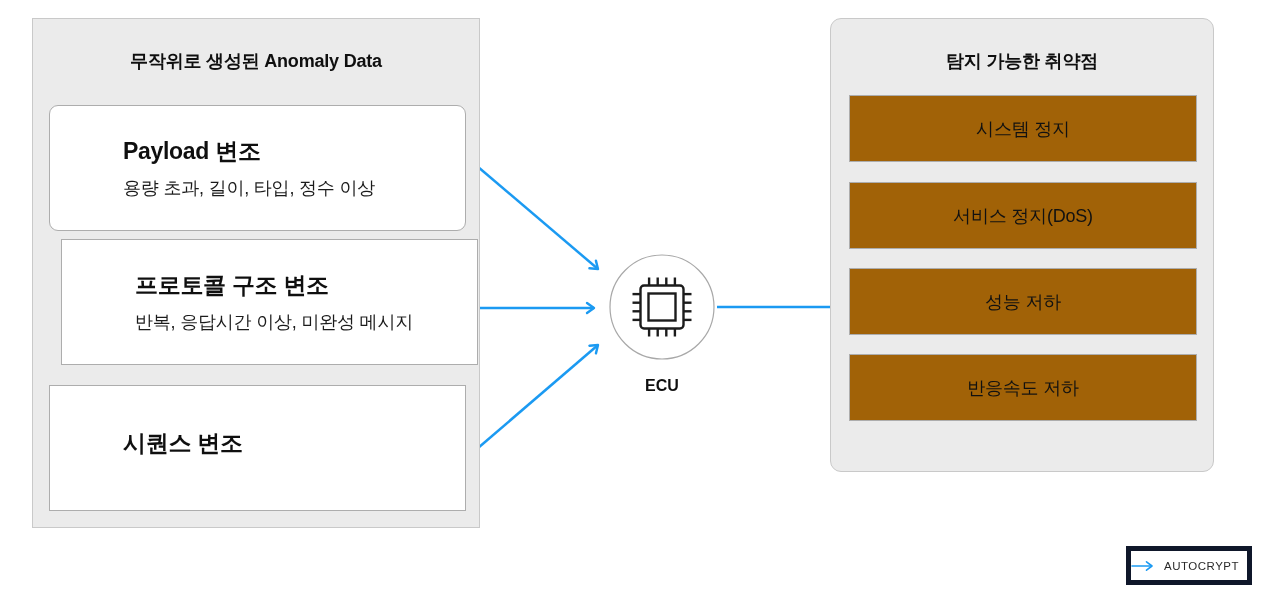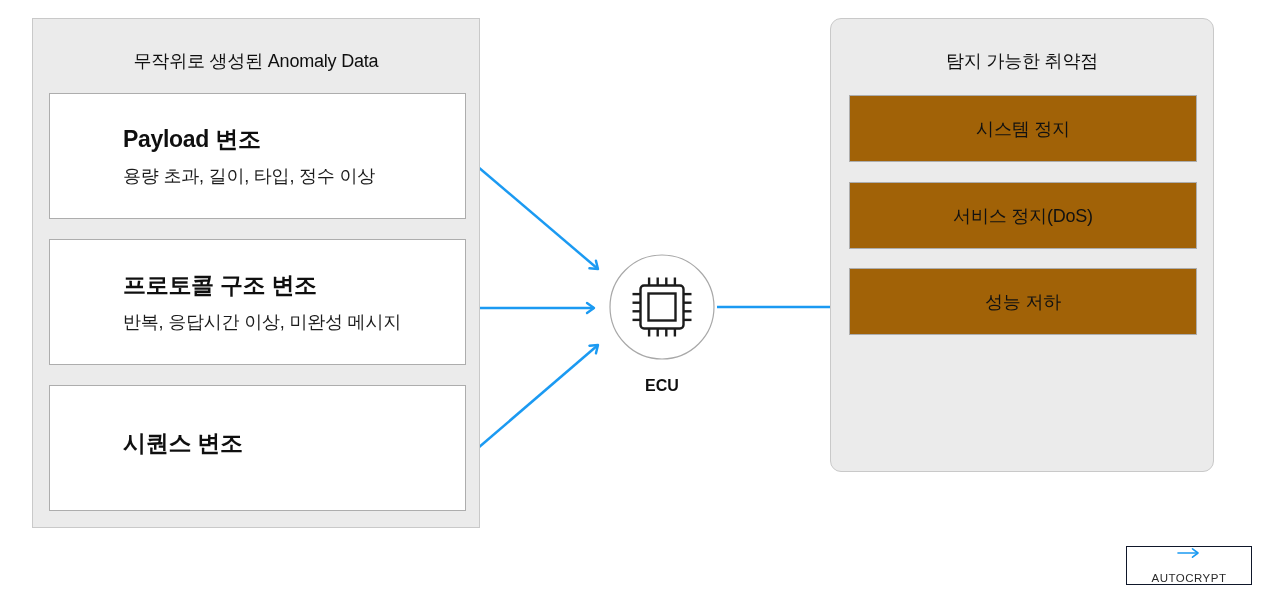--- a/index.html
+++ b/index.html
@@ -21,40 +21,40 @@
     border: 1px solid #c9c9c9;
   }
   .panel-left  { left: 32px;  top: 18px; width: 448px; height: 510px; }
   .panel-right { left: 830px; top: 18px; width: 384px; height: 454px; border-radius: 11px; }
 
   .panel-title {
     position: absolute;
     top: 30px; left: 0; right: 0;
     text-align: center;
     font-size: 18px;
-    font-weight: 400;
+    font-weight: 700;
     color: #0f0f0f;
     letter-spacing: -0.2px;
   }
 
   
   .abox {
     position: absolute;
     left: 16px;
     width: 417px;
     height: 126px;
     background: #ffffff;
     border: 1px solid #adadad;
     display: flex;
     flex-direction: column;
     justify-content: center;
     padding-left: 73px;
   }
-  .abox-1 { top: 74px; }
-  .abox-2 { top: 220px; }
+  .abox-1 { top: 86px; border-radius: 9px; }
+  .abox-2 { top: 220px; margin-left: 12px; }
   .abox-3 { top: 366px; }
   .abox-title {
     font-size: 23px;
     font-weight: 700;
     color: #0f0f0f;
     letter-spacing: -0.3px;
     margin-bottom: 9px;
   }
   .abox-sub {
     font-size: 18px;
@@ -110,26 +110,25 @@
   }
 
   
   .logo {
     position: absolute;
     left: 1126px;
     top: 546px;
     width: 126px;
     height: 39px;
     background: #ffffff;
-    border: 1px solid #0f172a;
+    border: 5px solid #0f172a;
     display: flex;
     align-items: center;
-    justify-content: space-between;
+    justify-content: flex-start;
     gap: 9px;
-    flex-direction: column;
   }
   .logo-text {
     font-size: 11.5px;
     font-weight: 500;
     color: #2a2a2a;
     letter-spacing: 0.5px;
   }
 </style>
 </head>
 <body>
@@ -197,20 +196,21 @@
     </svg>
     <div class="ecu-label">ECU</div>
   </div>
 
   <section class="panel panel-right">
     <div class="panel-title">탐지 가능한 취약점</div>
 
     <div class="vbox vbox-1">시스템 정지</div>
     <div class="vbox vbox-2">서비스 정지(DoS)</div>
     <div class="vbox vbox-3">성능 저하</div>
+    <div class="vbox vbox-4">반응속도 저하</div>
   </section>
 
   <div class="logo">
     <svg width="24" height="12" viewBox="0 0 24 12" xmlns="http://www.w3.org/2000/svg" aria-hidden="true">
       <line x1="1" y1="6" x2="20" y2="6" stroke="#1b9af2" stroke-width="1.6" stroke-linecap="round"></line>
       <path d="M15.5,1.8 L21,6 L15.5,10.2" fill="none" stroke="#1b9af2" stroke-width="1.6" stroke-linecap="round" stroke-linejoin="round"></path>
     </svg>
     <span class="logo-text">AUTOCRYPT</span>
   </div>
 

